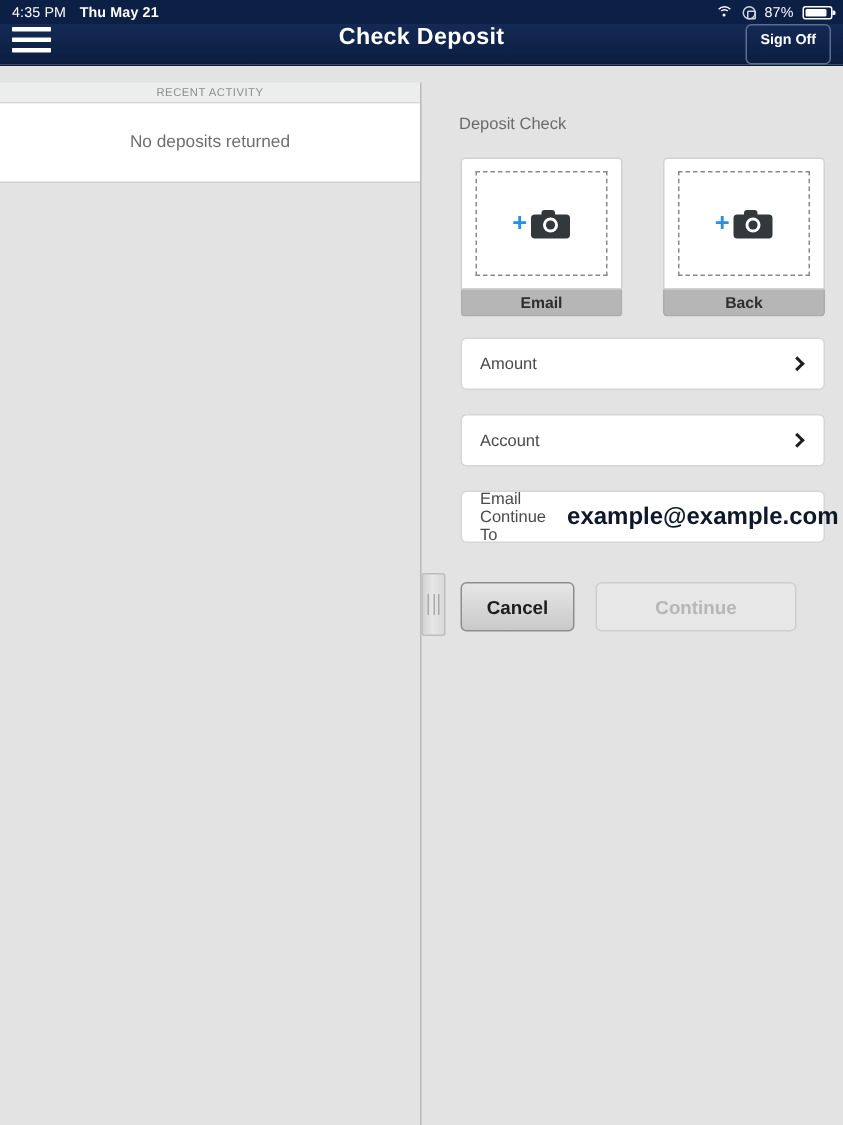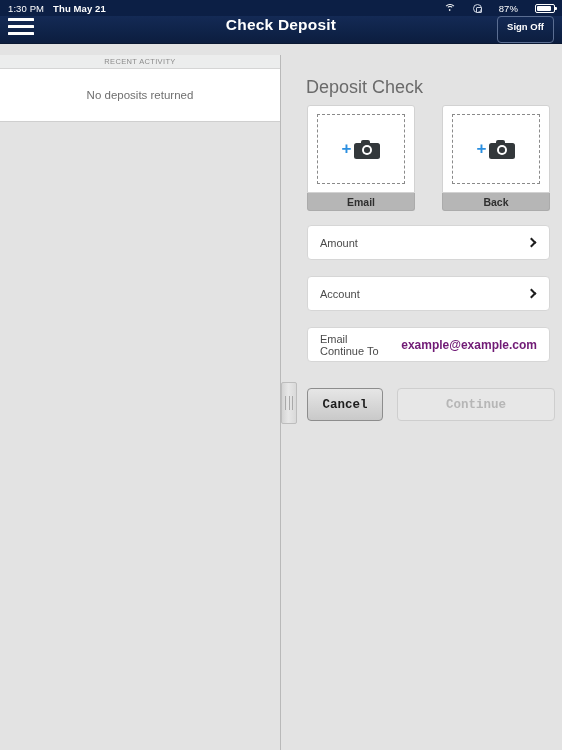--- a/index.html
+++ b/index.html
@@ -12,21 +12,21 @@
   #app { position: relative; width: 562px; height: 750px; }
 
   
   .statusbar {
     position: absolute; top: 0; left: 0; width: 562px; height: 16px;
     background: #0c1f45;
     display: flex; align-items: center;
     color: #ffffff; font-size: 9.5px;
   }
   .sb-left { display: flex; align-items: center; gap: 9px; padding-left: 8px; }
-  .sb-right { display: flex; align-items: center; gap: 17px; margin-left: auto; padding-right: 7px; justify-content: space-between; }
+  .sb-right { display: flex; align-items: center; gap: 6px; margin-left: auto; padding-right: 7px; justify-content: space-between; }
   .sb-time { font-weight: 400; letter-spacing: .1px; }
   .sb-date { font-weight: 700; letter-spacing: .1px; }
   .sb-pct { font-size: 9.5px; letter-spacing: .1px; }
   .ico-wifi { width: 12px; height: 9px; position: relative; display:inline-block; }
   .ico-wifi i {
     position: absolute; left: 50%; border: 1.2px solid #ffffff;
     border-bottom-color: transparent; border-left-color: transparent; border-right-color: transparent;
     border-radius: 50%; transform: translateX(-50%);
   }
   .ico-wifi i:nth-child(1){ width: 12px; height: 12px; top: 0; }
@@ -97,21 +97,21 @@
     color: #6f6f6f; font-size: 11.5px;
   }
 
   
   .right-panel {
     position: absolute; top: 45px; left: 282px; width: 280px; height: 705px;
     background: #e3e3e3;
   }
   .section-title {
     position: absolute; left: 24px; top: 32px;
-    color: #6b6b6b; font-size: 18px;
+    color: #6b6b6b; font-size: 11px;
   }
 
   
   .splitter {
     position: absolute; left: -1px; top: 337px;
     width: 16px; height: 42px;
     background: linear-gradient(90deg,#d4d4d4 0%, #e7e7e7 45%, #d9d9d9 100%);
     border: 1px solid #bdbdbd; border-radius: 2px;
     display: flex; align-items: center; justify-content: center; gap: 2.5px;
     cursor: col-resize;
@@ -167,45 +167,45 @@
     margin-bottom: 16px; cursor: pointer;
   }
   .frow-label { color: #4a4a4a; font-size: 11px; }
   .chev {
     margin-left: auto; width: 7px; height: 7px;
     border-right: 2.4px solid #1e1e1e; border-top: 2.4px solid #1e1e1e;
     transform: rotate(45deg); margin-right: 2px;
   }
   .frow-email { cursor: text; }
   .email-ph {
-    margin-left: 14px; color: #701a75; font-size: 12px; font-weight: bold;
-  }
-
-  
-  .buttons { position: absolute; left: 25px; top: 343px; display: flex; gap: 14px; font-family: Liberation Mono, monospace; }
+    margin-left: 14px; color: #0f172a; font-size: 16px; font-weight: bold;
+  }
+
+  
+  .buttons { position: absolute; left: 25px; top: 343px; display: flex; gap: 14px; }
   .btn {
     height: 33px; border-radius: 4px; font-size: 12.5px; font-weight: bold;
     display: flex; align-items: center; justify-content: center; cursor: pointer;
   }
   .btn-cancel {
     width: 76px; background: linear-gradient(180deg,#e6e6e6 0%, #c9c9c9 100%);
     border: 1px solid #8d8d8d; color: #1d1d1d;
   }
   .btn-continue {
-    width: 158px; background: #e7e7e7; border: 1px solid #cecece; color: #b6b6b6;
+    width: 134px; background: #e7e7e7; border: 1px solid #cecece; color: #b6b6b6;
   }
 </style>
 </head>
 <body>
 
 <div id="app">
 
   <div class="statusbar">
     <div class="sb-left">
-      <span class="sb-time">1:30 PM</span>
+      <span class="sb-time">4:35 PM</span>
       <span class="sb-date">Thu May 21</span>
     </div>
     <div class="sb-right">
       <span class="ico-wifi">
           <i></i>
           <i></i>
           <i></i>
         </span>
       <span class="ico-lock"></span>
       <span class="sb-pct">87%</span>

